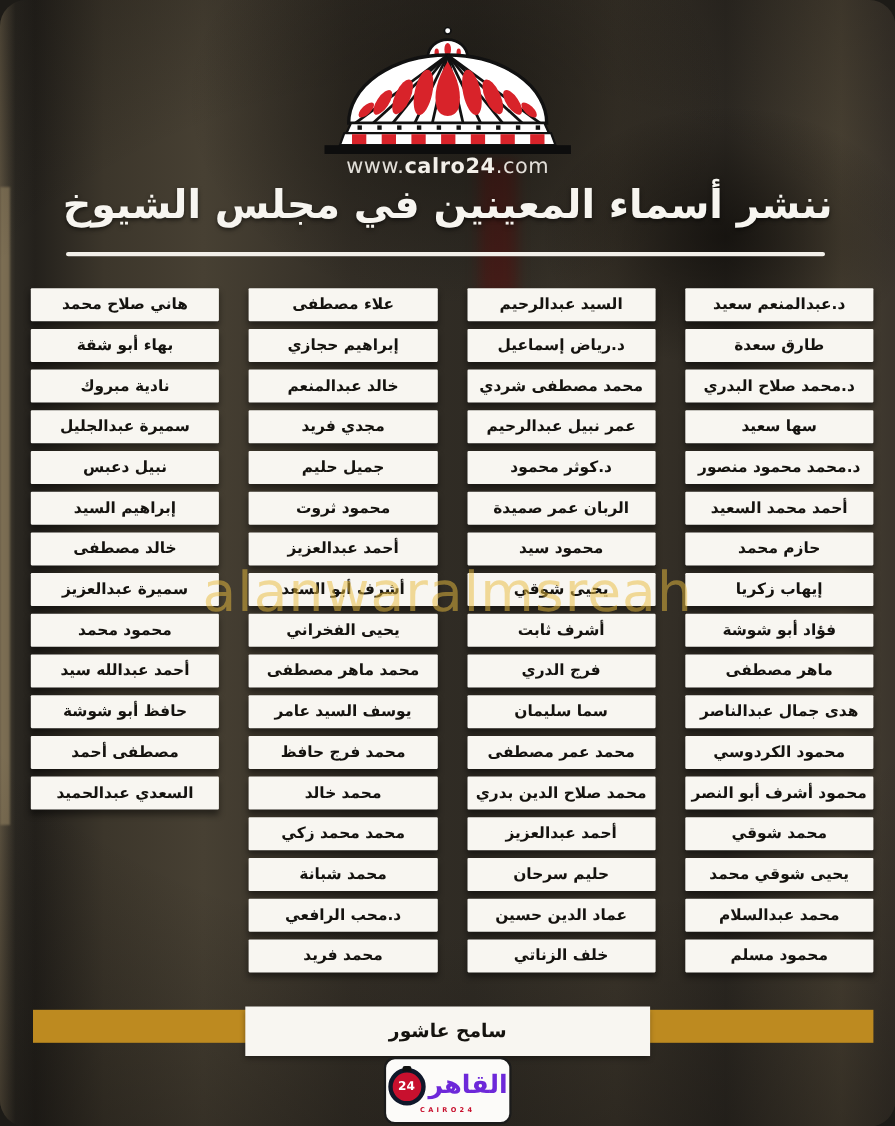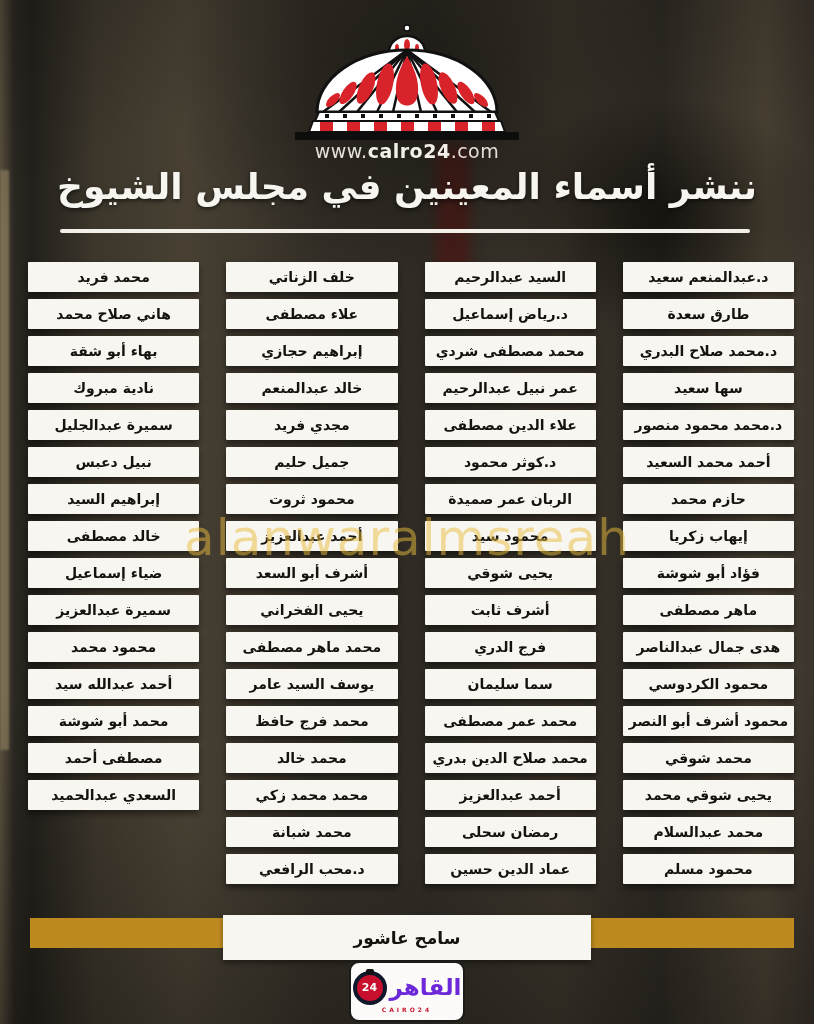--- a/index.html
+++ b/index.html
@@ -1,20 +1,21 @@
 <!DOCTYPE html>
 <html lang="ar"><head>
 <meta charset="utf-8">
 <style>
   html,body{margin:0;padding:0;background:#1d1b17;}
   .page{
     position:relative;width:814px;height:1024px;overflow:hidden;
     font-family:"DejaVu Sans",sans-serif;
     background:linear-gradient(90deg,#5c5240 0px,#2b2822 14px,#24211c 32px,#3c362b 95px,
       #474033 185px,#332e26 320px,#2f2b24 430px,#3a342a 560px,#2c2822 660px,#4a4234 765px,#3a342c 814px);
+    border-radius:24px;
   }
   .bg-vignette{position:absolute;inset:0;
     background:
       radial-gradient(ellipse 240px 170px at 660px 215px, rgba(8,6,4,.6), transparent 70%),
       radial-gradient(ellipse 340px 260px at 415px 90px, rgba(15,13,10,.55), transparent 72%),
       radial-gradient(ellipse 900px 700px at 50% 45%, transparent 55%, rgba(12,10,8,.45) 100%);
     pointer-events:none;}
   .bg-flag{position:absolute;left:436px;top:146px;width:34px;height:122px;background:#4a1a16;
     filter:blur(6px);opacity:.85;pointer-events:none;}
   .bg-door{position:absolute;left:0;top:170px;width:9px;height:580px;background:#8a7a5c;
@@ -152,32 +153,31 @@
       <div class="name-box">محمود الكردوسي</div>
       <div class="name-box">محمود أشرف أبو النصر</div>
       <div class="name-box">محمد شوقي</div>
       <div class="name-box">يحيى شوقي محمد</div>
       <div class="name-box">محمد عبدالسلام</div>
       <div class="name-box">محمود مسلم</div>
       <div class="name-box">السيد عبدالرحيم</div>
       <div class="name-box">د.رياض إسماعيل</div>
       <div class="name-box">محمد مصطفى شردي</div>
       <div class="name-box">عمر نبيل عبدالرحيم</div>
-      <div class="name-box">علاء الدين مصطفى</div>
       <div class="name-box">د.كوثر محمود</div>
       <div class="name-box">الربان عمر صميدة</div>
       <div class="name-box">محمود سيد</div>
       <div class="name-box">يحيى شوقي</div>
       <div class="name-box">أشرف ثابت</div>
       <div class="name-box">فرج الدري</div>
       <div class="name-box">سما سليمان</div>
       <div class="name-box">محمد عمر مصطفى</div>
       <div class="name-box">محمد صلاح الدين بدري</div>
       <div class="name-box">أحمد عبدالعزيز</div>
-      <div class="name-box">رمضان سحلى</div>
+      <div class="name-box">حليم سرحان</div>
       <div class="name-box">عماد الدين حسين</div>
       <div class="name-box">خلف الزناتي</div>
       <div class="name-box">علاء مصطفى</div>
       <div class="name-box">إبراهيم حجازي</div>
       <div class="name-box">خالد عبدالمنعم</div>
       <div class="name-box">مجدي فريد</div>
       <div class="name-box">جميل حليم</div>
       <div class="name-box">محمود ثروت</div>
       <div class="name-box">أحمد عبدالعزيز</div>
       <div class="name-box">أشرف أبو السعد</div>
@@ -190,25 +190,24 @@
       <div class="name-box">محمد شبانة</div>
       <div class="name-box">د.محب الرافعي</div>
       <div class="name-box">محمد فريد</div>
       <div class="name-box">هاني صلاح محمد</div>
       <div class="name-box">بهاء أبو شقة</div>
       <div class="name-box">نادية مبروك</div>
       <div class="name-box">سميرة عبدالجليل</div>
       <div class="name-box">نبيل دعبس</div>
       <div class="name-box">إبراهيم السيد</div>
       <div class="name-box">خالد مصطفى</div>
-      <div class="name-box">ضياء إسماعيل</div>
       <div class="name-box">سميرة عبدالعزيز</div>
       <div class="name-box">محمود محمد</div>
       <div class="name-box">أحمد عبدالله سيد</div>
-      <div class="name-box">محمد أبو شوشة</div>
+      <div class="name-box">حافظ أبو شوشة</div>
       <div class="name-box">مصطفى أحمد</div>
       <div class="name-box">السعدي عبدالحميد</div>
     </div>
 
   <div class="watermark">alanwaralmsreah</div>
 
   <div class="footer-bar"></div>
   <div class="footer-namebox">سامح عاشور</div>
 
   <div class="badge">

